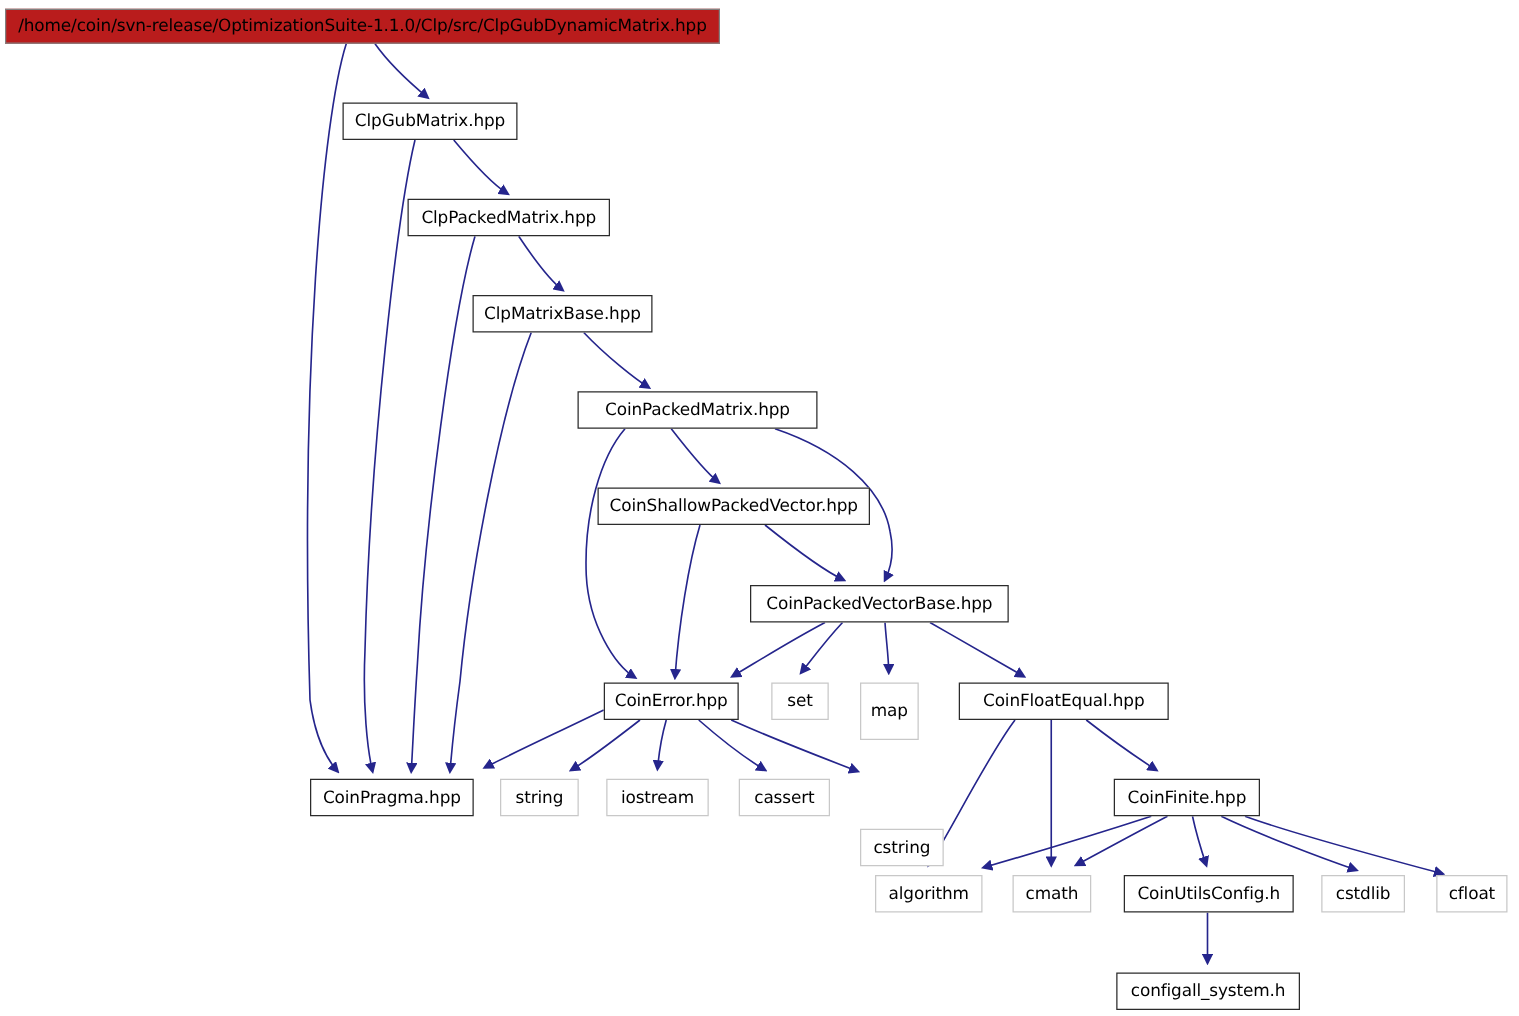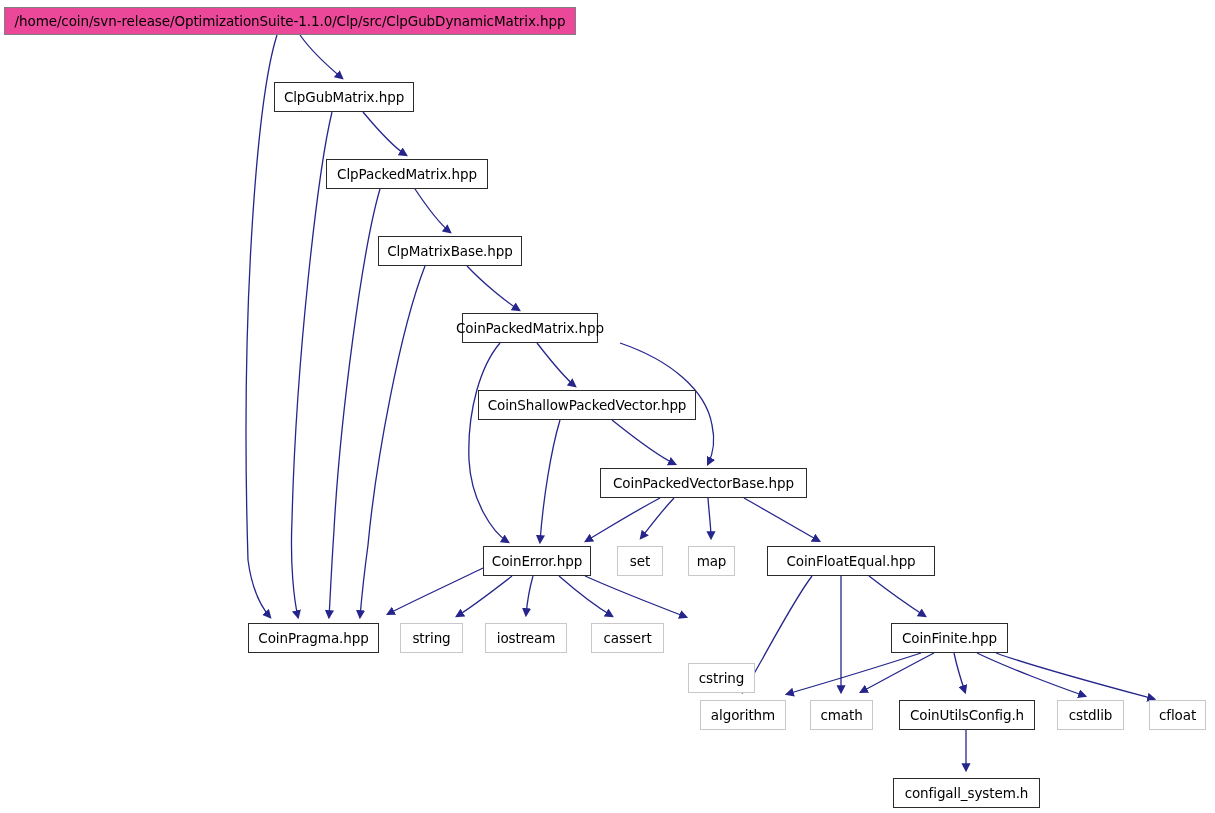--- a/index.html
+++ b/index.html
@@ -11,21 +11,21 @@
     box-sizing:border-box;
     display:flex;align-items:center;justify-content:center;
     background:#ffffff;
     font-size:13.5px;
     color:#000000;
     white-space:nowrap;
     letter-spacing:-0.1px;
   }
   .node.lib{border:1px solid #c8c8c8;}
   .node.hdr{border:1.6px solid #2b2b2b;}
-  .node.root{border:1.6px solid #808080;background:#ec4899;font-size:13.5px;}
+  .node.root{border:1.6px solid #808080;background:#b91c1c;font-size:13.5px;}
   .node .lbl{pointer-events:none;}
 </style>
 </head>
 <body>
 
 <div id="canvas">
   <svg id="edges" viewBox="0 0 1215 813" xmlns="http://www.w3.org/2000/svg">
     <defs>
       <marker id="arrow" viewBox="0 0 12 12" refX="9" refY="6" markerWidth="7" markerHeight="7" orient="auto-start-reverse">
         <path d="M0,0 L12,6 L0,12 z" fill="#25258c"></path>
@@ -71,36 +71,36 @@
       </div>
       <div class="node hdr" style="left: 274px; top: 82px; width: 140px; height: 30px;">
         <span class="lbl">ClpGubMatrix.hpp</span>
       </div>
       <div class="node hdr" style="left: 326px; top: 159px; width: 162px; height: 30px;">
         <span class="lbl">ClpPackedMatrix.hpp</span>
       </div>
       <div class="node hdr" style="left: 378px; top: 236px; width: 144px; height: 30px;">
         <span class="lbl">ClpMatrixBase.hpp</span>
       </div>
-      <div class="node hdr" style="left: 462px; top: 313px; width: 136px; height: 30px;">
+      <div class="node hdr" style="left: 462px; top: 313px; width: 192px; height: 30px;">
         <span class="lbl">CoinPackedMatrix.hpp</span>
       </div>
       <div class="node hdr" style="left: 478px; top: 390px; width: 218px; height: 30px;">
         <span class="lbl">CoinShallowPackedVector.hpp</span>
       </div>
       <div class="node hdr" style="left: 600px; top: 468px; width: 207px; height: 30px;">
         <span class="lbl">CoinPackedVectorBase.hpp</span>
       </div>
       <div class="node hdr" style="left: 483px; top: 546px; width: 108px; height: 30px;">
         <span class="lbl">CoinError.hpp</span>
       </div>
       <div class="node lib" style="left: 617px; top: 546px; width: 46px; height: 30px;">
         <span class="lbl">set</span>
       </div>
-      <div class="node lib" style="left: 688px; top: 546px; width: 47px; height: 30px;">
+      <div class="node lib" style="left: 688px; top: 546px; width: 47px; height: 46px;">
         <span class="lbl">map</span>
       </div>
       <div class="node hdr" style="left: 767px; top: 546px; width: 168px; height: 30px;">
         <span class="lbl">CoinFloatEqual.hpp</span>
       </div>
       <div class="node hdr" style="left: 248px; top: 623px; width: 131px; height: 30px;">
         <span class="lbl">CoinPragma.hpp</span>
       </div>
       <div class="node lib" style="left: 400px; top: 623px; width: 63px; height: 30px;">
         <span class="lbl">string</span>

